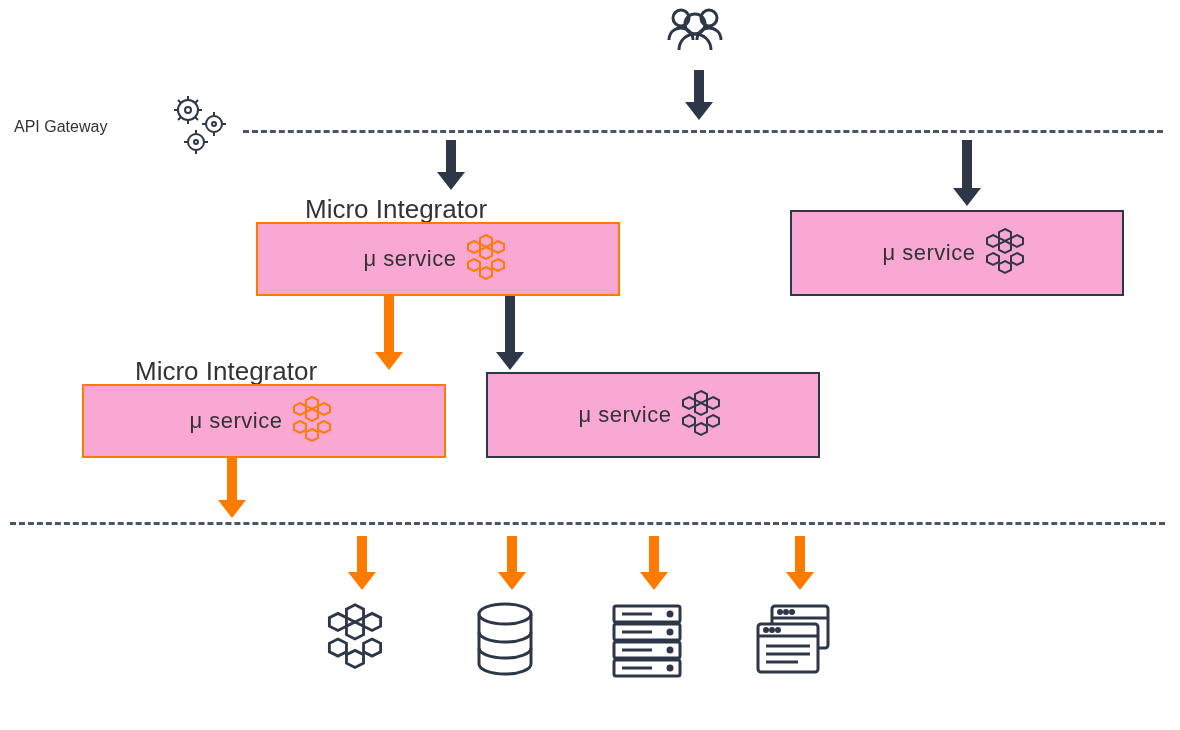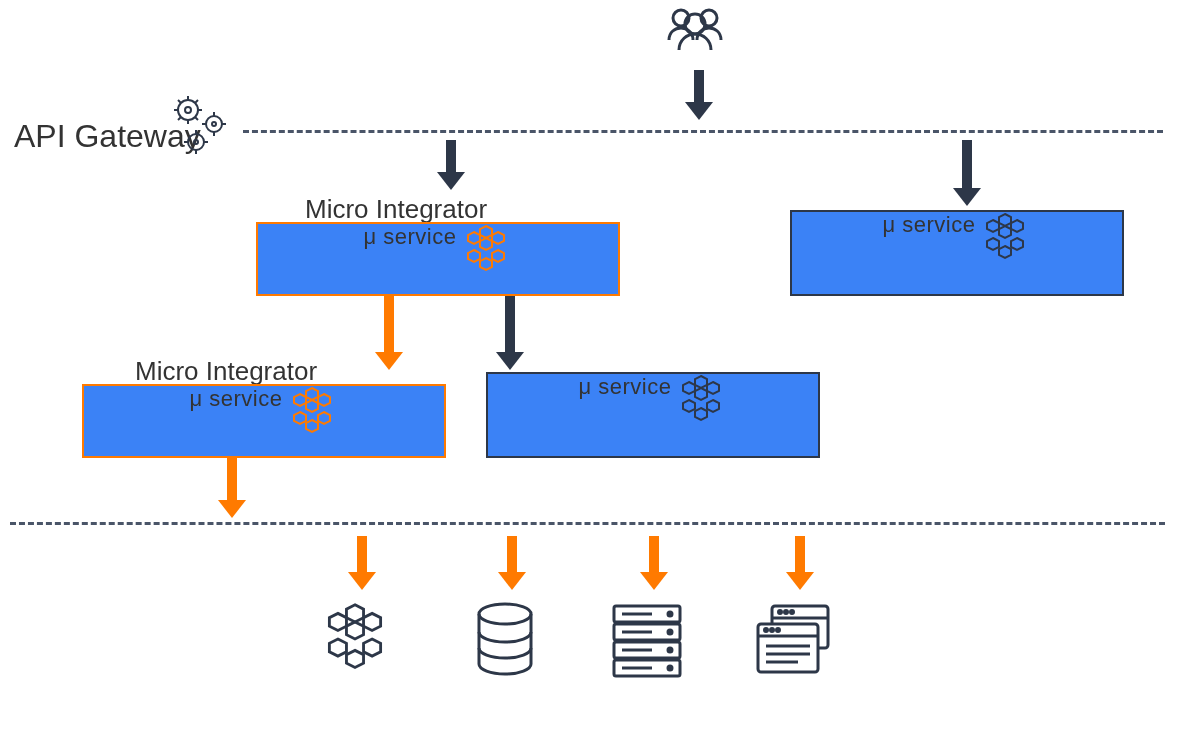--- a/index.html
+++ b/index.html
@@ -15,39 +15,39 @@
     position: absolute;
     inset: 0;
   }
   .el { position: absolute; }
   .dashed {
     border-top: 3px dashed #4a5568;
     height: 0;
   }
   .box {
     border: 2px solid;
-    background: #3b82f6;
+    background: #f9a8d4;
     display: flex;
-    align-items: flex-start;
+    align-items: center;
     justify-content: center;
     gap: 4px;
   }
   .box.orange { border-color: #ff7a00; }
   .box.dark   { border-color: #2d3748; }
   .box-title {
     font-size: 26px;
     color: #333;
   }
   .box-label {
     font-size: 22px;
     color: #333;
     letter-spacing: 0.5px;
   }
   .lbl {
-    font-size: 32px;
+    font-size: 16px;
     color: #333;
     background: #fff;
     padding: 2px 4px;
   }
   .cluster-icon svg { display: block; }
   .arrow {
     display: flex;
     flex-direction: column;
     align-items: center;
   }

